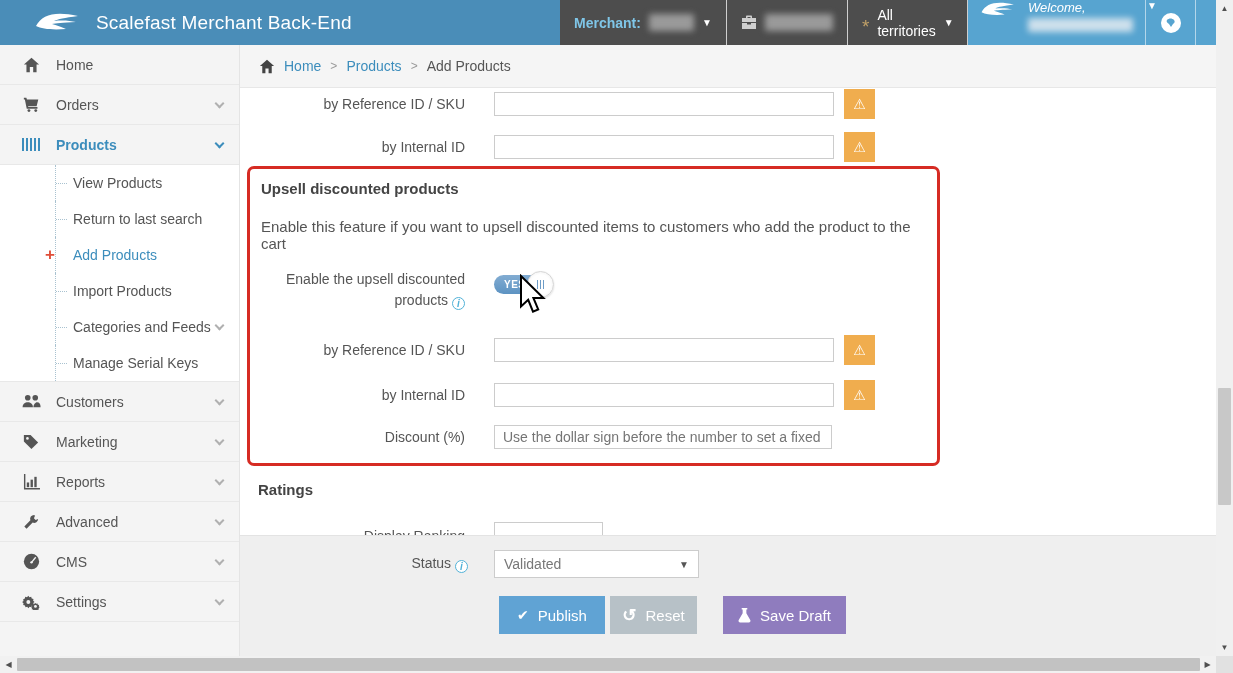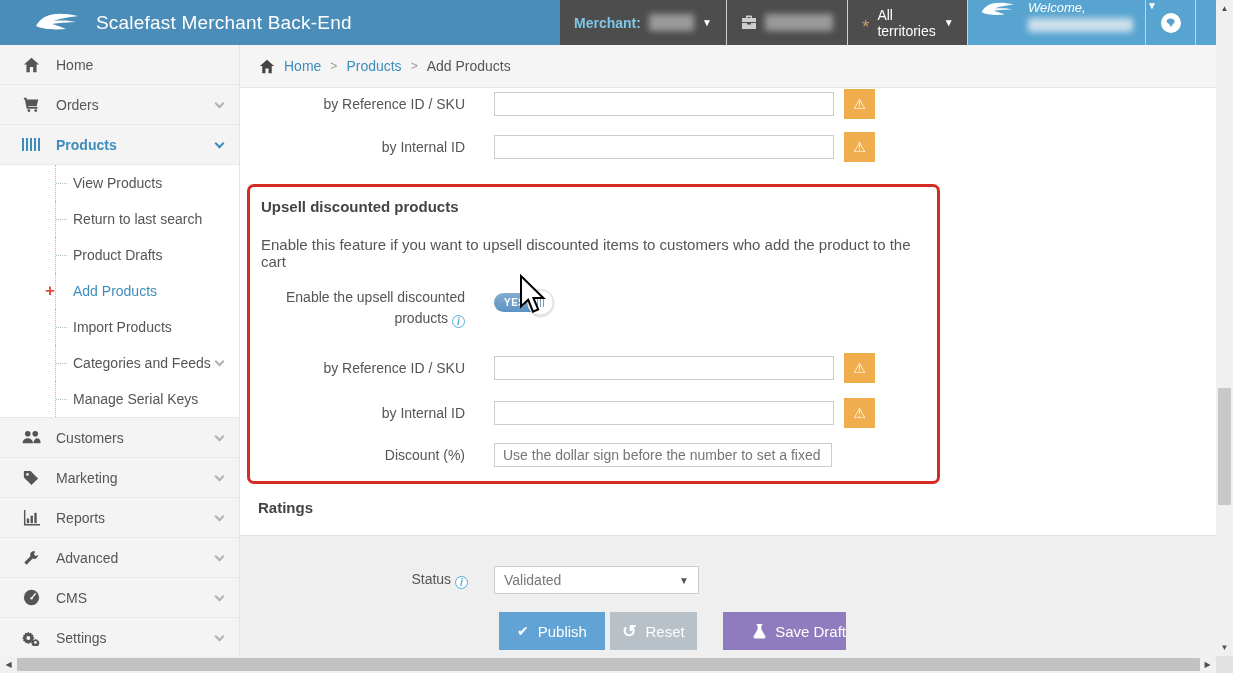--- a/index.html
+++ b/index.html
@@ -45,45 +45,45 @@
 
   
   .content { position:absolute; left:240px; top:88px; width:976px; height:568px; background:#fff; overflow:hidden; }
   .frow { display:flex; align-items:center;gap:10px; }
   .flabel { width:244px; text-align:right; padding-right:19px; color:#555; font-size:14px; flex:0 0 244px; }
   .tinput { width:340px; height:24px; border:1px solid #ccc; padding:0 8px; font-size:14px; color:#555; font-family:"Liberation Sans",sans-serif; }
   .warnbtn { width:31px; height:30px; background:#f0ad4e; border:none; color:#fff; font-size:14px; cursor:pointer; display:flex; align-items:center; justify-content:center; }
   .row-top1 { margin-top:1px; }
   .row-gap { margin-top:13px; }
 
-  .redbox { margin:22px 0 0 7px; width:693px; border:3px solid #d62b23; border-radius:7px; padding:8px 0 14px 0; }
+  .redbox { margin:4px 0 0 7px; width:693px; border:3px solid #d62b23; border-radius:7px; padding:8px 0 14px 0; }
   .redbox .inlabel { width:234px; flex:0 0 234px; }
   .sec-title { font-size:15px; font-weight:bold; color:#444; padding-left:11px; margin-top:3px; }
   .sec-desc { font-size:15px; color:#555; padding-left:11px; margin-top:21px; }
   .toggle-row { margin-top:17px; align-items:flex-start; }
   .toggle-label { line-height:21px; }
   .info-i { display:inline-block; width:13px; height:13px; border-radius:50%; border:1px solid #51b2d8; color:#51b2d8; font-size:10px; font-style:italic; font-weight:bold; text-align:center; line-height:12px; vertical-align:-2px; background:#fff; cursor:pointer; }
   .toggle { position:relative; width:75px; height:27px; margin-top:2px; cursor:pointer; }
   .toggle-pill { position:absolute; left:0; top:4px; width:50px; height:19px; border-radius:10px; background:linear-gradient(#82acd2,#5d93c2); color:#fff; font-size:10px; font-weight:bold; letter-spacing:.5px; text-align:left; padding:4px 0 0 10px; }
   .toggle-knob { position:absolute; left:33px; top:0; width:27px; height:27px; border-radius:50%; background:radial-gradient(#ffffff 55%,#e8e8e8); border:1px solid #d5d5d5; box-shadow:0 1px 2px rgba(0,0,0,.15); display:flex; align-items:center; justify-content:center; gap:2px; }
   .grip { width:1px; height:9px; background:#6d9cc7; }
   .cursor { position:absolute; z-index:50; }
 
   .ratings-title { font-size:15px; font-weight:bold; color:#444; padding-left:18px; margin-top:15px; }
   .rank-input { width:109px; height:28px; border:1px solid #ccc; padding:0 8px; font-size:14px; color:#555; }
 
   .footer { position:absolute; left:0; top:447px; width:976px; height:121px; background:#efefef; border-top:1px solid #e3e3e3; }
-  .status-row { margin-top:30px; }
+  .status-row { margin-top:14px; }
   .selectbox { width:205px; height:28px; background:#fff; border:1px solid #ccc; display:flex; align-items:center; justify-content:space-between; padding:0 9px; font-size:14px; color:#777; cursor:pointer; }
   .sel-caret { color:#555; font-size:10px; }
   .btn-row { display:flex; margin-top:18px; padding-left:259px; }
   .btn { height:38px; border:none; color:#fff; font-size:15px; display:flex; align-items:center; justify-content:center; gap:9px; cursor:pointer; font-family:"Liberation Sans",sans-serif; }
   .btn-publish { width:106px; background:#60a3d4; }
   .btn-reset { width:87px; background:#b7c1c7; margin-left:5px; }
-  .btn-draft { width:123px; background:#8f7cbe; margin-left:26px;justify-content:flex-end; }
+  .btn-draft { width:123px; background:#8f7cbe; margin-left:26px; }
   .btn-ico { font-size:14px; }
 
   
   .vscroll { position:absolute; right:0; top:0; width:17px; height:656px; background:#f0f0f0; }
   .vthumb { position:absolute; left:2px; top:388px; width:13px; height:117px; background:#c8c8c8; border-radius:1px; }
   .sb-arrow { position:absolute; width:17px; height:17px; display:flex; align-items:center; justify-content:center; font-size:8px; color:#505050; cursor:pointer; }
   .hscroll { position:absolute; left:0; bottom:0; width:1216px; height:17px; background:#f1f1f1; }
   .hthumb { position:absolute; left:17px; top:2px; width:1183px; height:13px; background:#c2c2c2; border-radius:1px; }
   .corner { position:absolute; right:0; bottom:0; width:17px; height:17px; background:#e1e1e1; }
   svg { display:block; }
@@ -175,24 +175,20 @@
       <span class="chev blue"></span>
     </div>
     <div class="submenu">
       <div class="sub-item">
         <span class="conn"></span>
         <span>View Products</span>
       </div>
       <div class="sub-item">
         <span class="conn"></span>
         <span>Return to last search</span>
-      </div>
-      <div class="sub-item">
-        <span class="conn"></span>
-        <span>Product Drafts</span>
       </div>
       <div class="sub-item active">
         <span class="plus">+</span>
         <span>Add Products</span>
       </div>
       <div class="sub-item">
         <span class="conn"></span>
         <span>Import Products</span>
       </div>
       <div class="sub-item">

